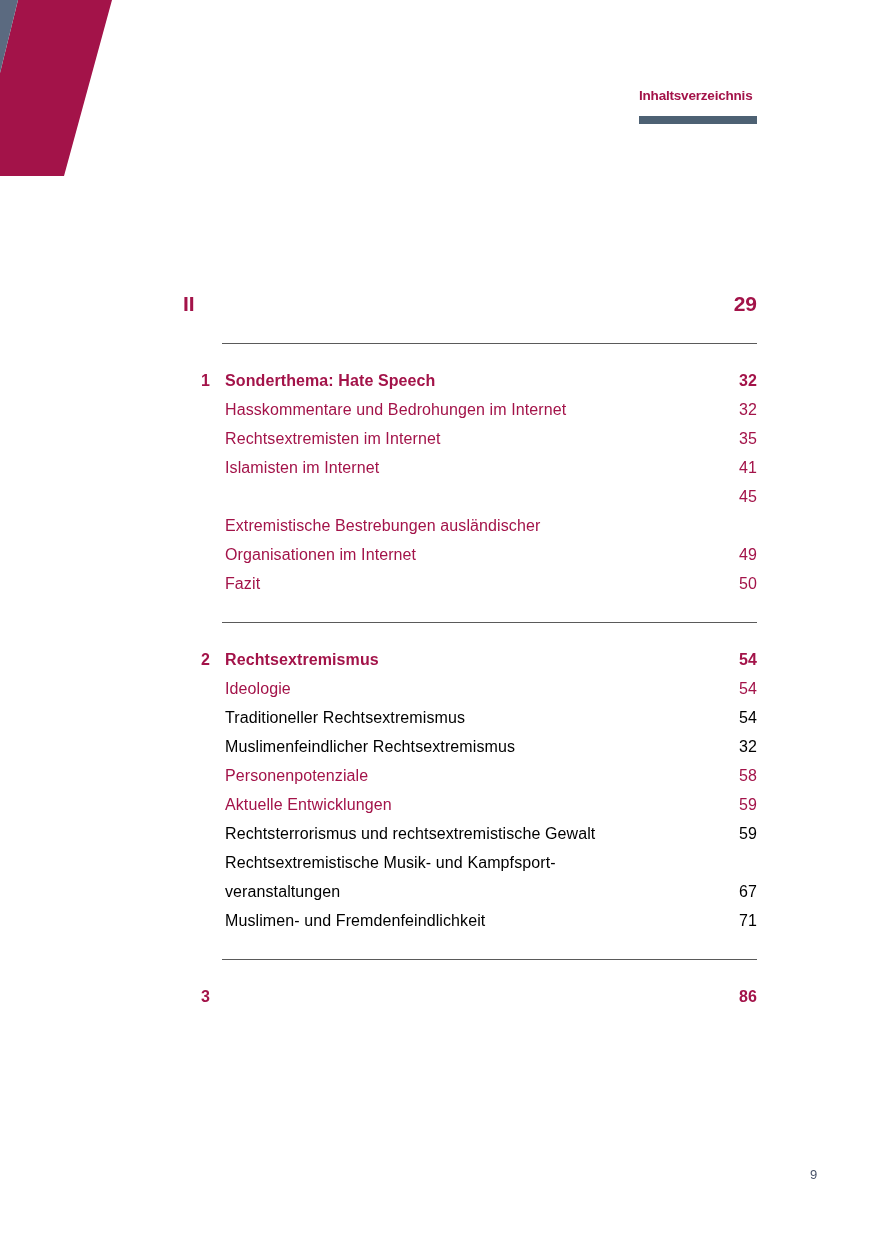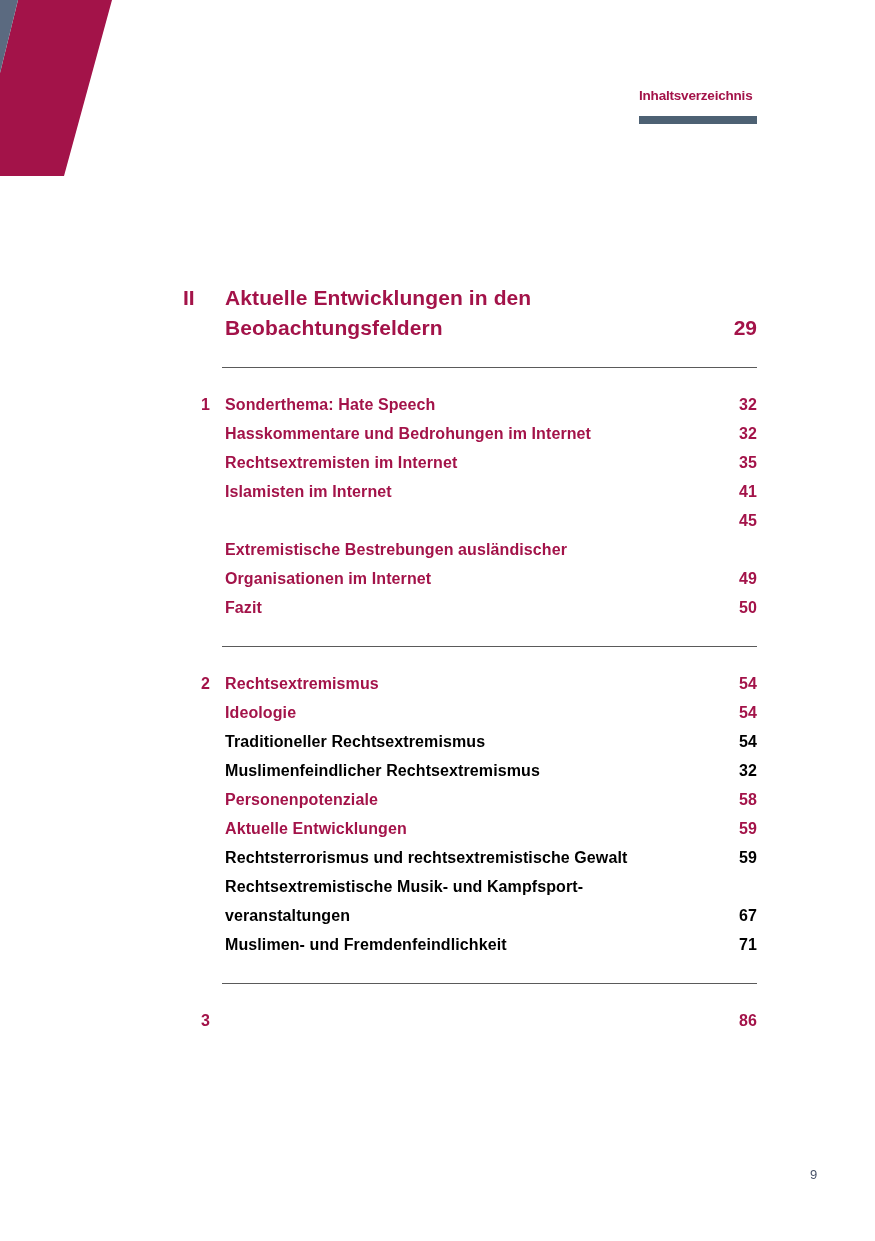--- a/index.html
+++ b/index.html
@@ -45,37 +45,36 @@
     width: 574px;
   }
 
   .chapter-row {
     display: flex;
     font-size: 21px;
     line-height: 30px;
     font-weight: 700;
     color: var(--accent);
   }
-  .ch-num { flex: none; width: 42px; align-self: flex-start; }
+  .ch-num { flex: none; width: 42px; align-self: flex-start; margin-top: 6px; }
   .ch-title { letter-spacing: 0.1px; }
   .ch-page { margin-left: auto; align-self: flex-end; }
 
   .rule {
     height: 1px;
     background: #5a5a5a;
     margin: 24px 0 22px 39px;
   }
 
   .row {
     display: flex;
     font-size: 16px;
     line-height: 29px;
     letter-spacing: 0.1px;
     white-space: nowrap;
-    font-weight: bold;
   }
   .row-num {
     flex: none;
     width: 42px;
     box-sizing: border-box;
     padding-left: 18px;
   }
   .row-page { margin-left: auto; }
 
   .bold { font-weight: 700; }
@@ -99,24 +98,20 @@
     <polygon points="18,0 112,0 64,176 0,176 0,73" fill="#a31349"></polygon>
     <polygon points="0,0 18,0 0,73" fill="#5b6a80"></polygon>
   </svg>
 
   <div class="header-label">Inhaltsverzeichnis</div>
   <div class="header-bar"></div>
 
   <div class="toc">
     <div class="chapter-row">
       <span class="ch-num">II</span>
-      <span class="ch-title">
-        <span>Aktuelle Entwicklungen in den</span><br>
-        <span>Beobachtungsfeldern</span>
-      </span>
       <span class="ch-page">29</span>
     </div>
     <div id="sections">
         <div class="rule"></div>
         <div class="row bold accent">
           <span class="row-num">1</span>
           <span class="row-title">Sonderthema: Hate Speech</span>
           <span class="row-page">32</span>
         </div>
         <div class="row accent">

